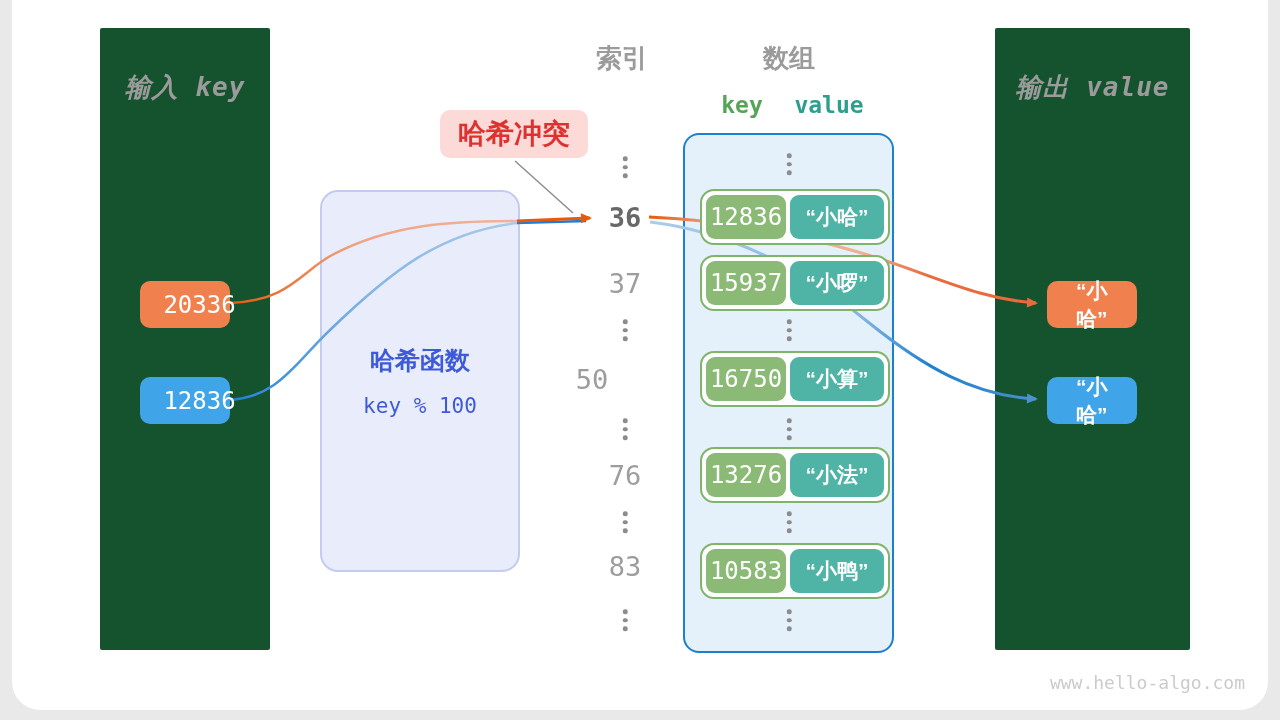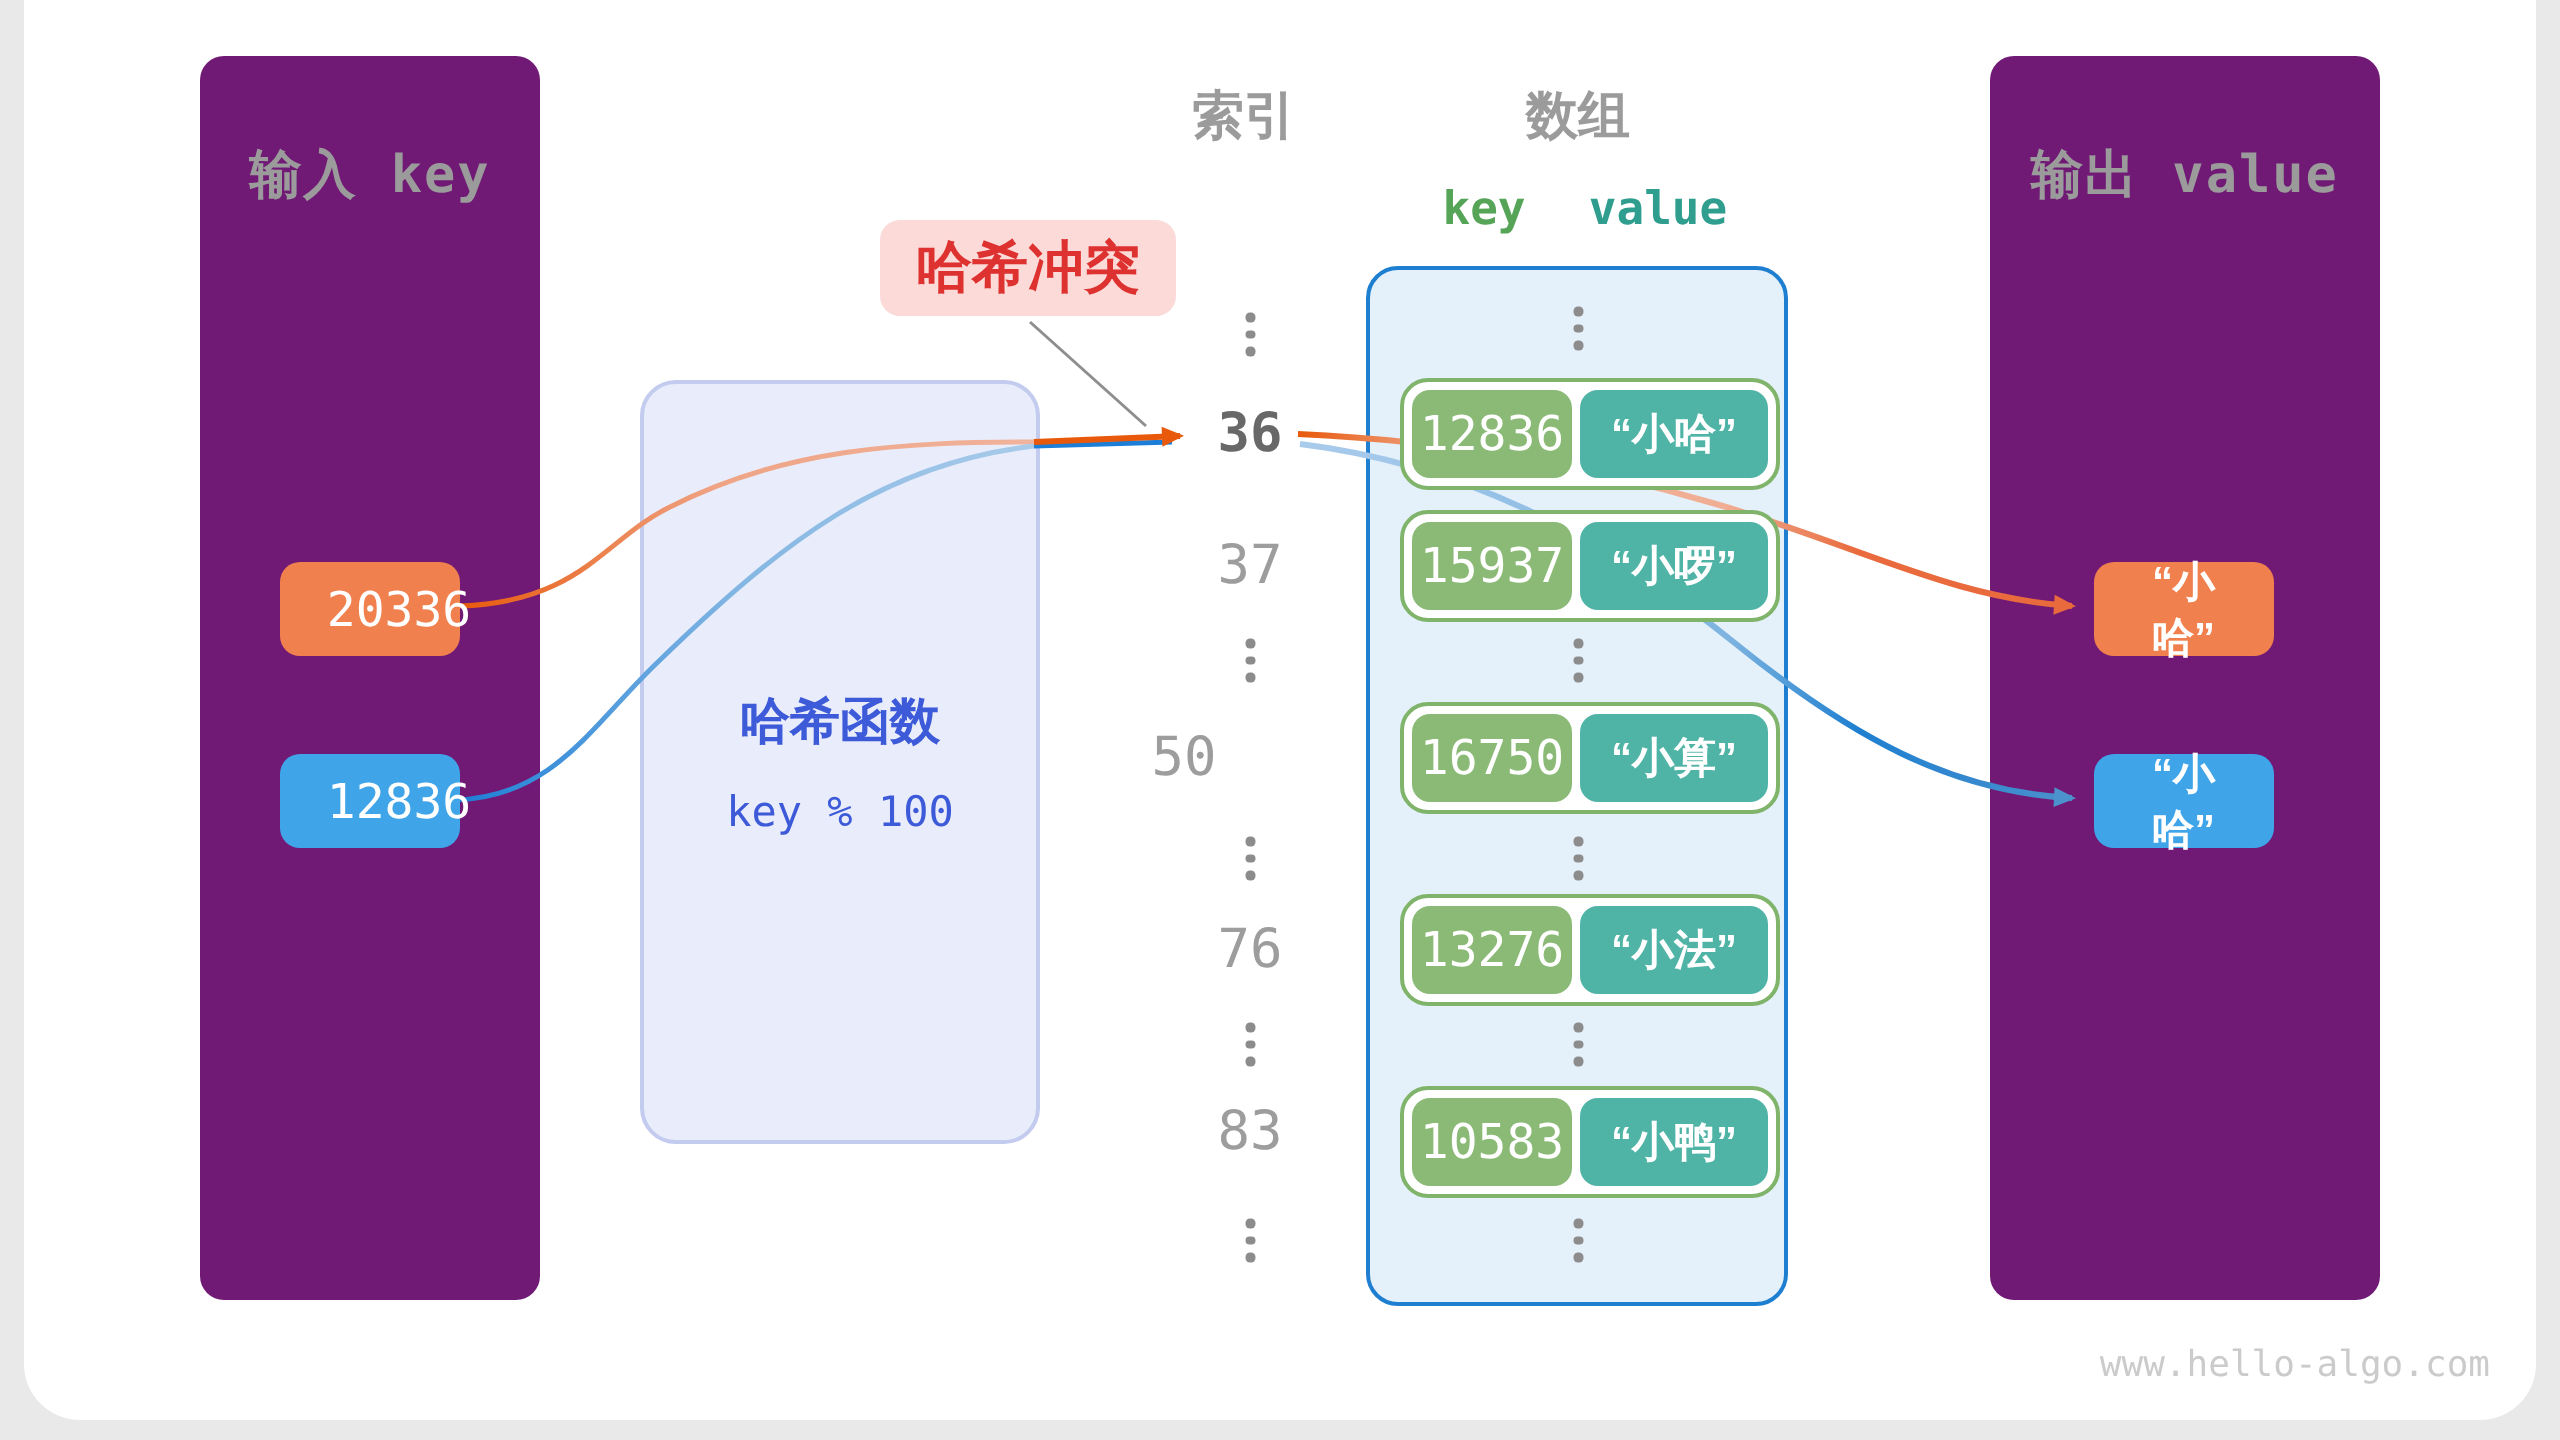--- a/index.html
+++ b/index.html
@@ -8,21 +8,21 @@
     background:#E9E9E9;
     font-family:"Liberation Sans", sans-serif;
     position:relative;
   }
   .card {
     position:absolute; left:12px; right:12px; top:-26px; bottom:10px;
     background:#ffffff; border-radius:28px;
     z-index:0;
   }
   .panel {
-    position:absolute; background:#701a75; border-radius:12px; z-index:1;
+    position:absolute; background:#14532d; border-radius:2px; z-index:1;font-style:italic;
   }
   .panel-title {
     position:absolute; width:100%; text-align:center; top:42px;
     font-family:"DejaVu Sans Mono", monospace;
     font-weight:bold; font-size:26px; color:#9B9B9B; letter-spacing:1px;
   }
   .col-title {
     position:absolute; transform:translate(-50%,-50%);
     font-family:"DejaVu Sans Mono", monospace;
     font-weight:bold; font-size:26px; color:#9B9B9B; z-index:6; white-space:nowrap;

